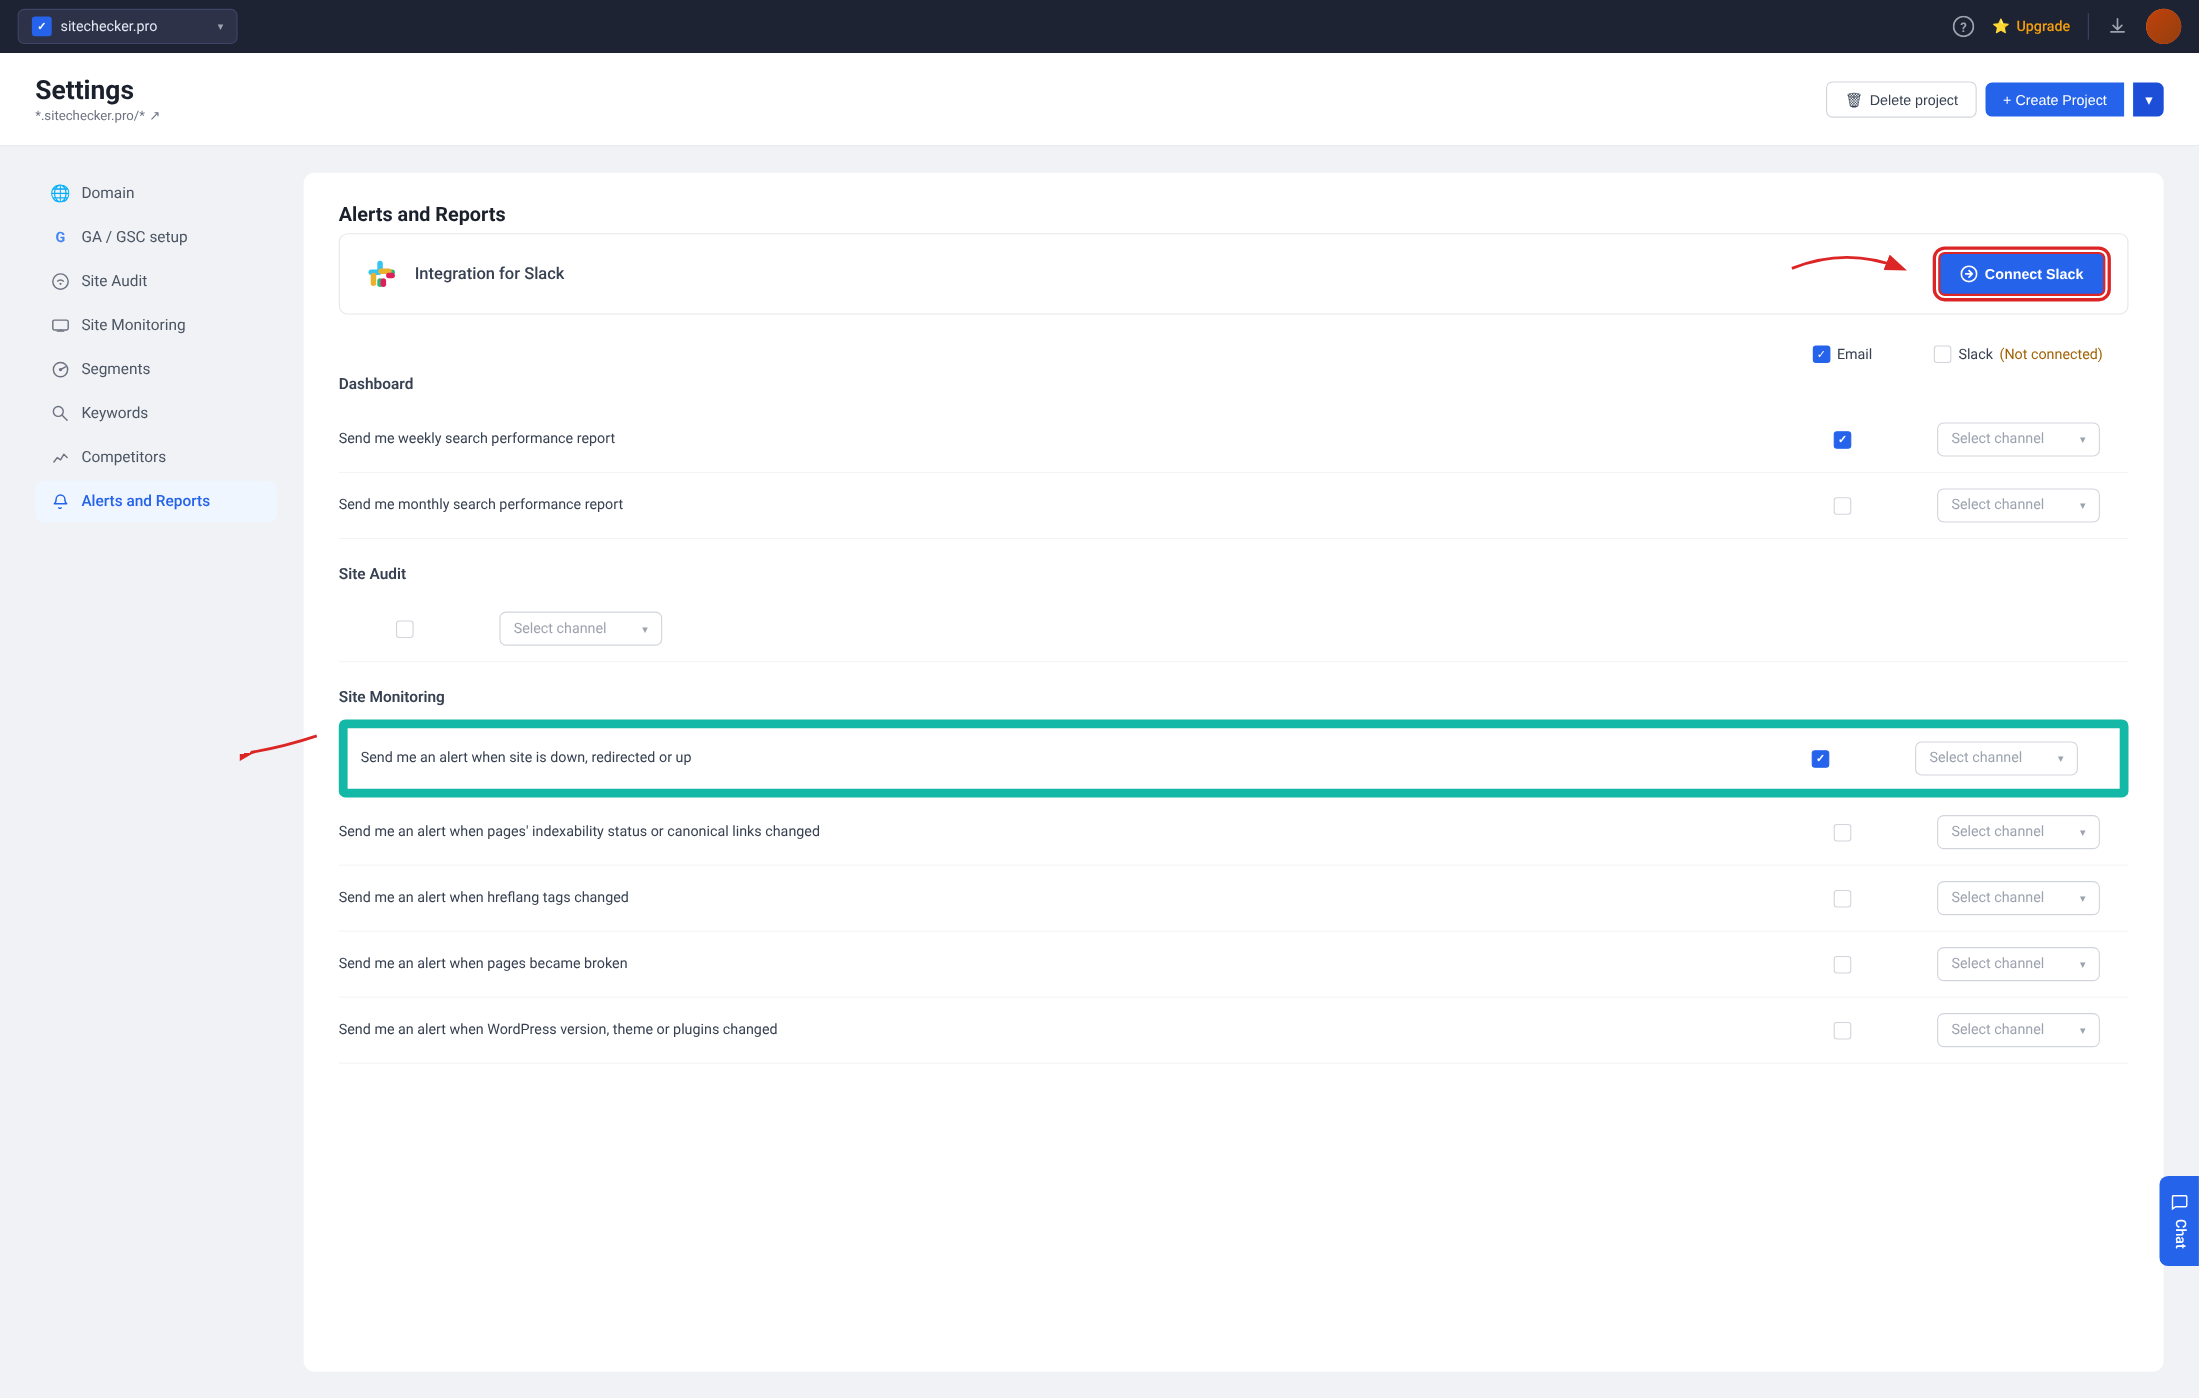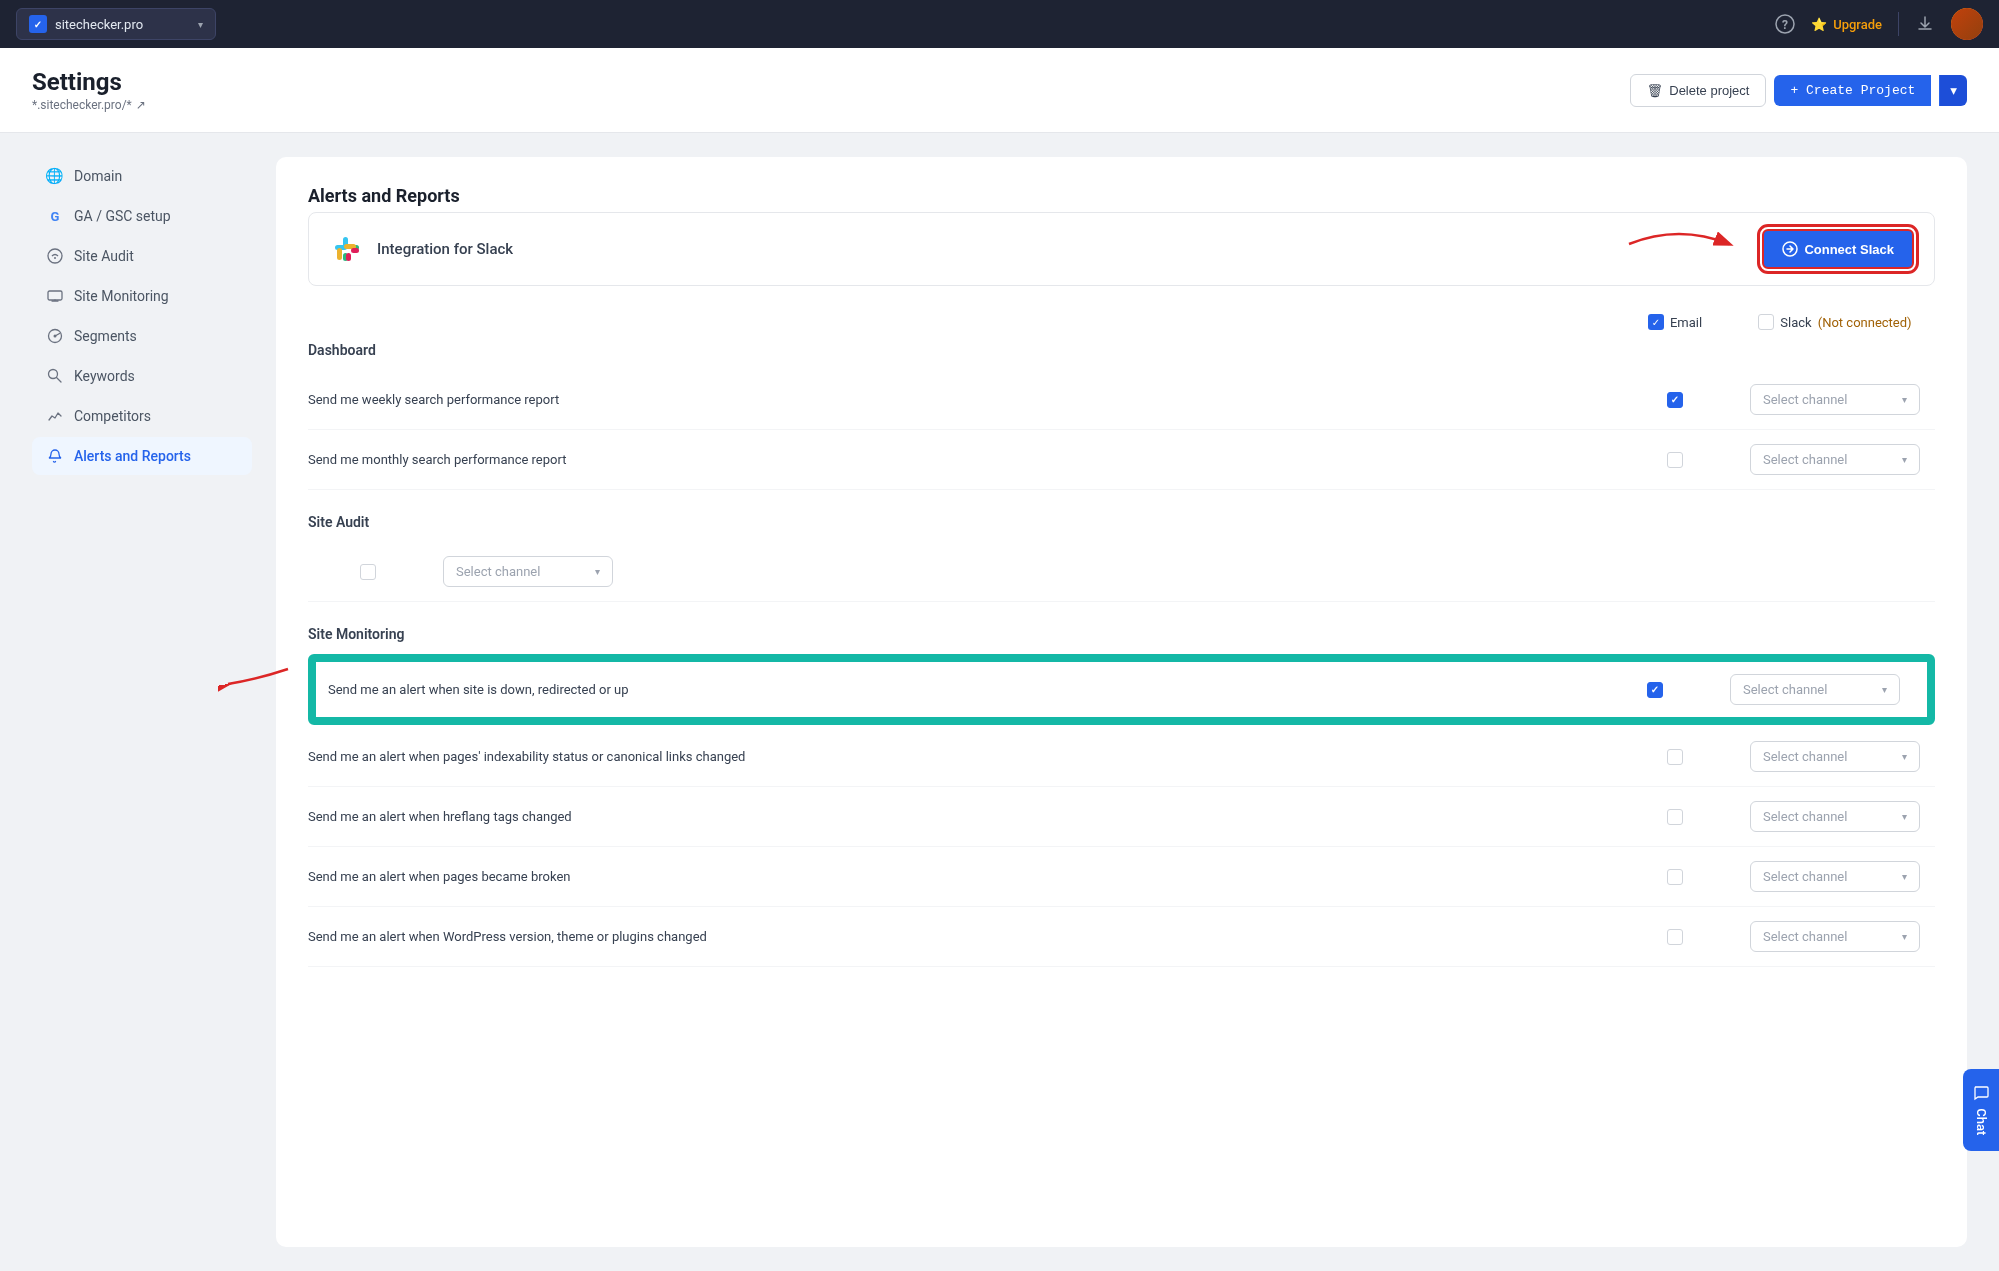--- a/index.html
+++ b/index.html
@@ -107,21 +107,21 @@
       display: flex; align-items: center; gap: 6px;
     }
     .btn-create {
       background: #2563eb;
       border: none;
       border-radius: 6px 0 0 6px;
       padding: 8px 16px;
       font-size: 13px;
       color: #fff;
       cursor: pointer;
-      display: flex; align-items: center; gap: 6px; font-family: Liberation Mono, monospace;
+      display: flex; align-items: center; gap: 6px;
     }
     .btn-create-arrow {
       background: #1d4ed8;
       border: none;
       border-radius: 0 6px 6px 0;
       padding: 8px 10px;
       color: #fff;
       cursor: pointer;
       border-left: 1px solid #2563eb;
     }
@@ -299,21 +299,21 @@
       border: 1px solid #d1d5db;
       border-radius: 6px;
       padding: 7px 12px;
       font-size: 13px;
       color: #9ca3af;
       background: #fff;
       cursor: pointer;
       display: flex;
       align-items: center;
       justify-content: space-between;
-      width: 170px;
+      width: 148px;
       gap: 8px;
     }
     .select-channel-text { flex: 1; }
     .select-channel-arrow { font-size: 10px; color: #9ca3af; }
 
     
     .chat-btn {
       position: fixed;
       right: 0;
       bottom: 120px;

